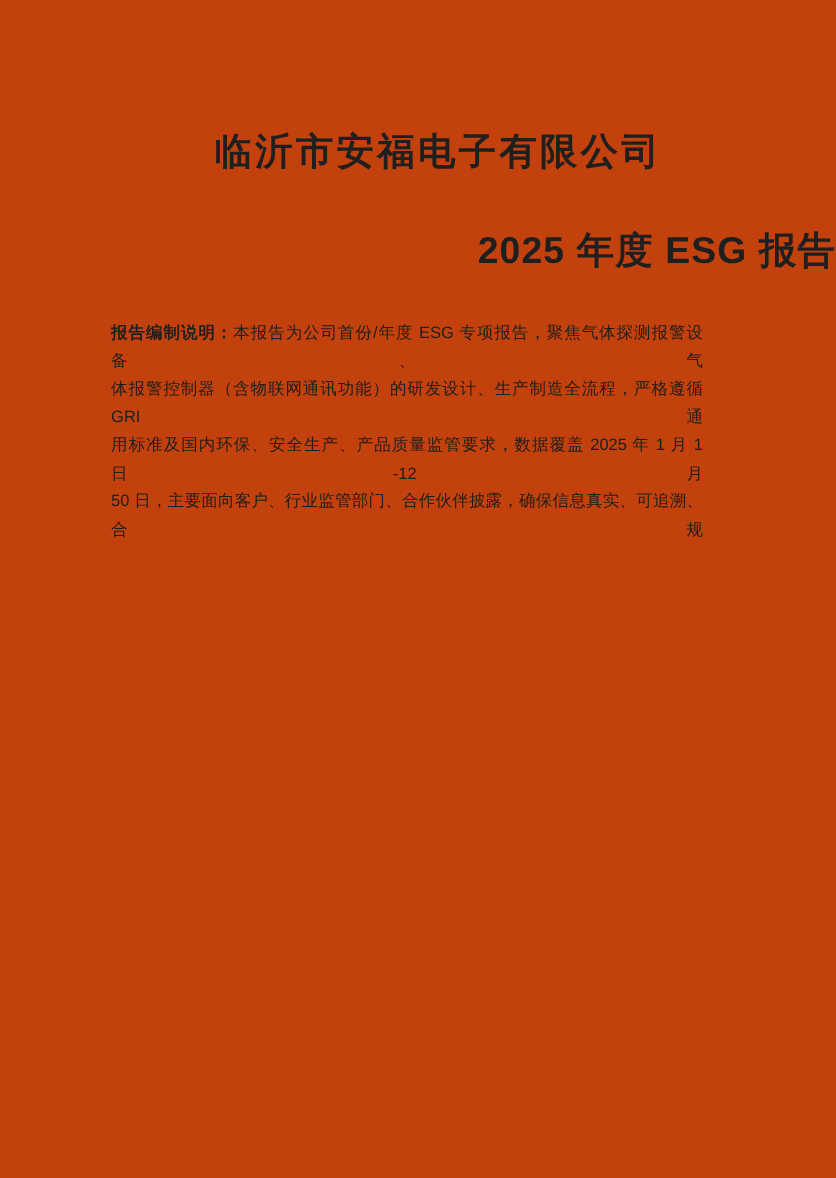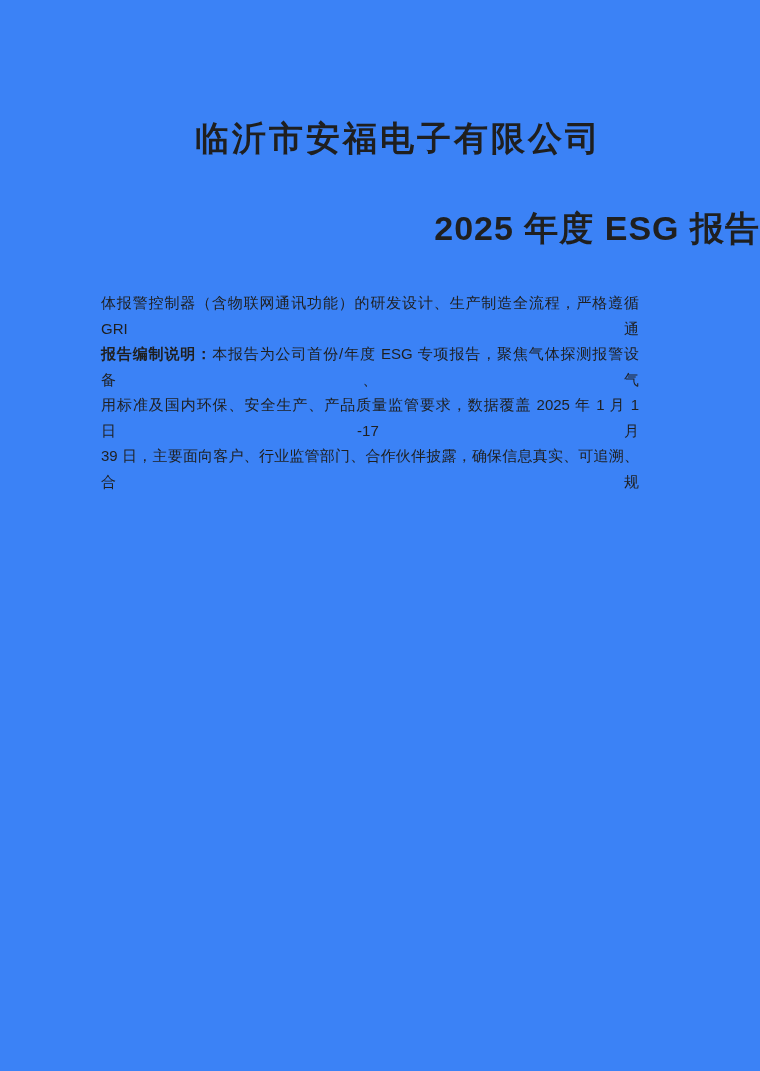--- a/index.html
+++ b/index.html
@@ -10,21 +10,21 @@
   body {
     width: 760px;
     height: 1071px;
     font-family: "Liberation Sans", "DejaVu Sans", sans-serif;
     color: #1f1f1f;
   }
   .page {
     position: relative;
     width: 760px;
     height: 1071px;
-    background: #3b82f6;
+    background: #c2410c;
     overflow: hidden;
   }
   .doc-title {
     margin: 0;
     padding: 118px 0 0 37px;
     text-align: center;
     font-size: 34px;
     line-height: 40px;
     font-weight: bold;
     letter-spacing: 3px;
@@ -64,19 +64,19 @@
 </head>
 <body>
 
 <div class="page">
 
   <h1 class="doc-title">临沂市安福电子有限公司</h1>
 
   <h2 class="doc-subtitle">2025 年度 ESG 报告</h2>
 
   <div class="note">
+    <div class="note-line stretch"><span class="note-label">报告编制说明：</span><span>本报告为公司首份/年度 ESG 专项报告，聚焦气体探测报警设备、气</span></div>
     <div class="note-line stretch">体报警控制器（含物联网通讯功能）的研发设计、生产制造全流程，严格遵循 GRI 通</div>
-    <div class="note-line stretch"><span class="note-label">报告编制说明：</span><span>本报告为公司首份/年度 ESG 专项报告，聚焦气体探测报警设备、气</span></div>
-    <div class="note-line stretch">用标准及国内环保、安全生产、产品质量监管要求，数据覆盖 2025 年 1 月 1 日-17 月</div>
-    <div class="note-line stretch">39 日，主要面向客户、行业监管部门、合作伙伴披露，确保信息真实、可追溯、合规</div>
+    <div class="note-line stretch">用标准及国内环保、安全生产、产品质量监管要求，数据覆盖 2025 年 1 月 1 日-12 月</div>
+    <div class="note-line stretch">50 日，主要面向客户、行业监管部门、合作伙伴披露，确保信息真实、可追溯、合规</div>
   </div>
 
 </div>
 
 </body></html>

